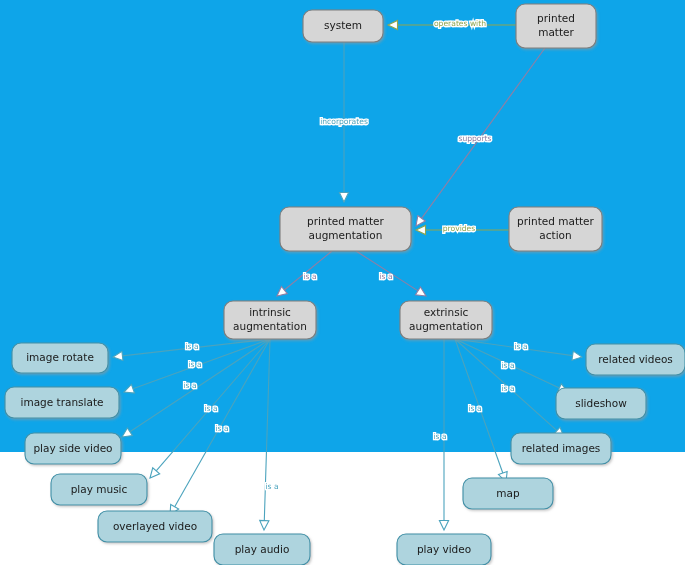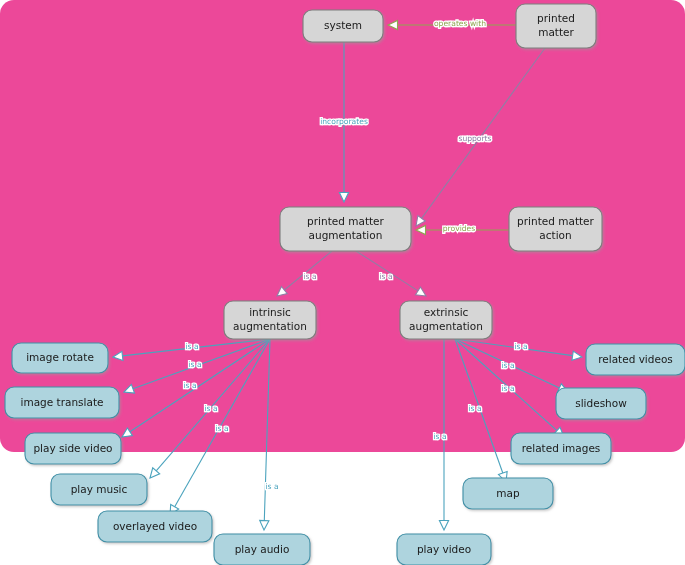--- a/index.html
+++ b/index.html
@@ -10,22 +10,21 @@
   body {
     width: 685px;
     height: 565px;
     font-family: "DejaVu Sans", sans-serif;
     overflow: hidden;
   }
   #diagram-canvas {
     position: relative;
     width: 685px;
     height: 452px;
-    background: #ec4899;
-    border-radius: 14px;
+    background: #0ea5e9;
   }
   svg.diagram-svg {
     position: absolute;
     left: 0;
     top: 0;
     width: 685px;
     height: 565px;
   }
   .node-rect {
     stroke-width: 1.1;

